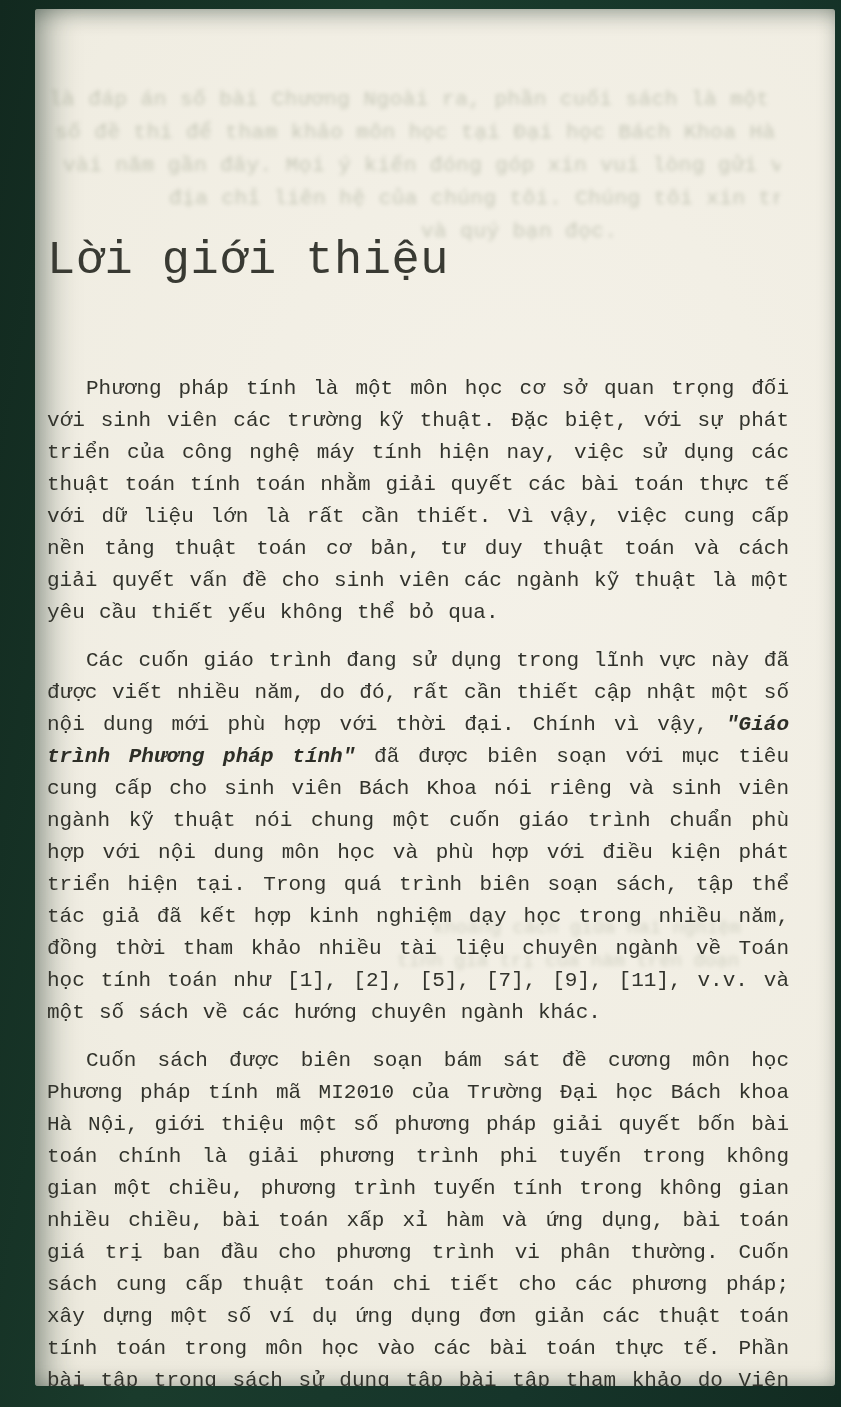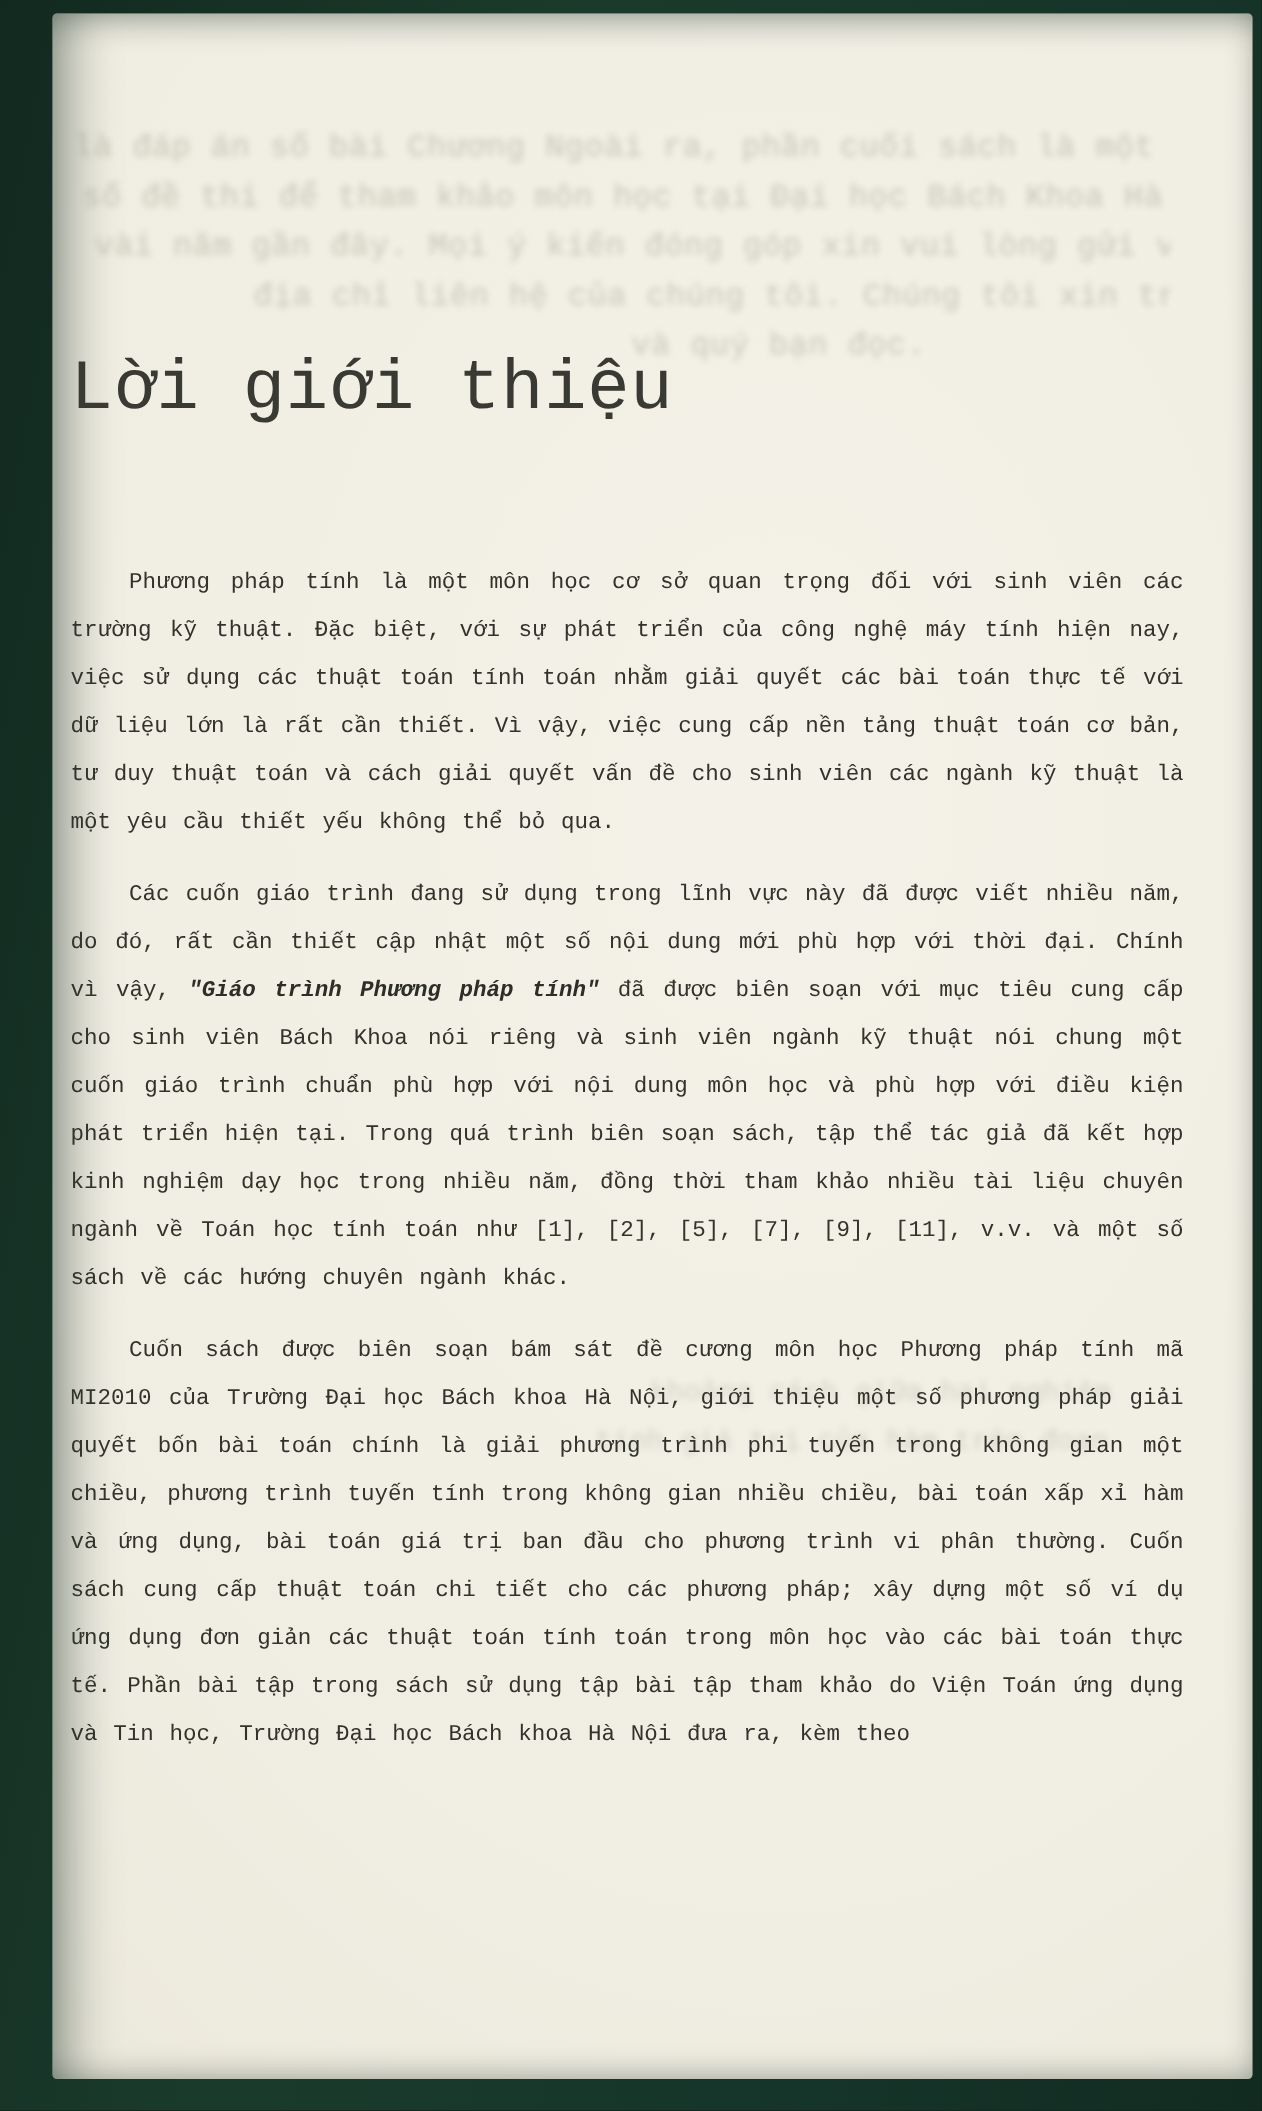--- a/index.html
+++ b/index.html
@@ -67,21 +67,21 @@
   .title {
     margin: 226px 0 86px 0;
     font-size: 47px;
     font-weight: 500;
     letter-spacing: 0.5px;
     color: #393a33;
     line-height: 1.1;
   }
   .body-par {
     margin: 16px 0 9px 0;
-    font-size: 15px;
+    font-size: 21px;
     line-height: 32px;
     text-align: justify;
     text-indent: 39px;
     color: #32332c;
     word-spacing: 1.5px;
   }
   .book-title-em {
     font-style: italic;
     font-weight: bold;
     color: #2d2e27;

